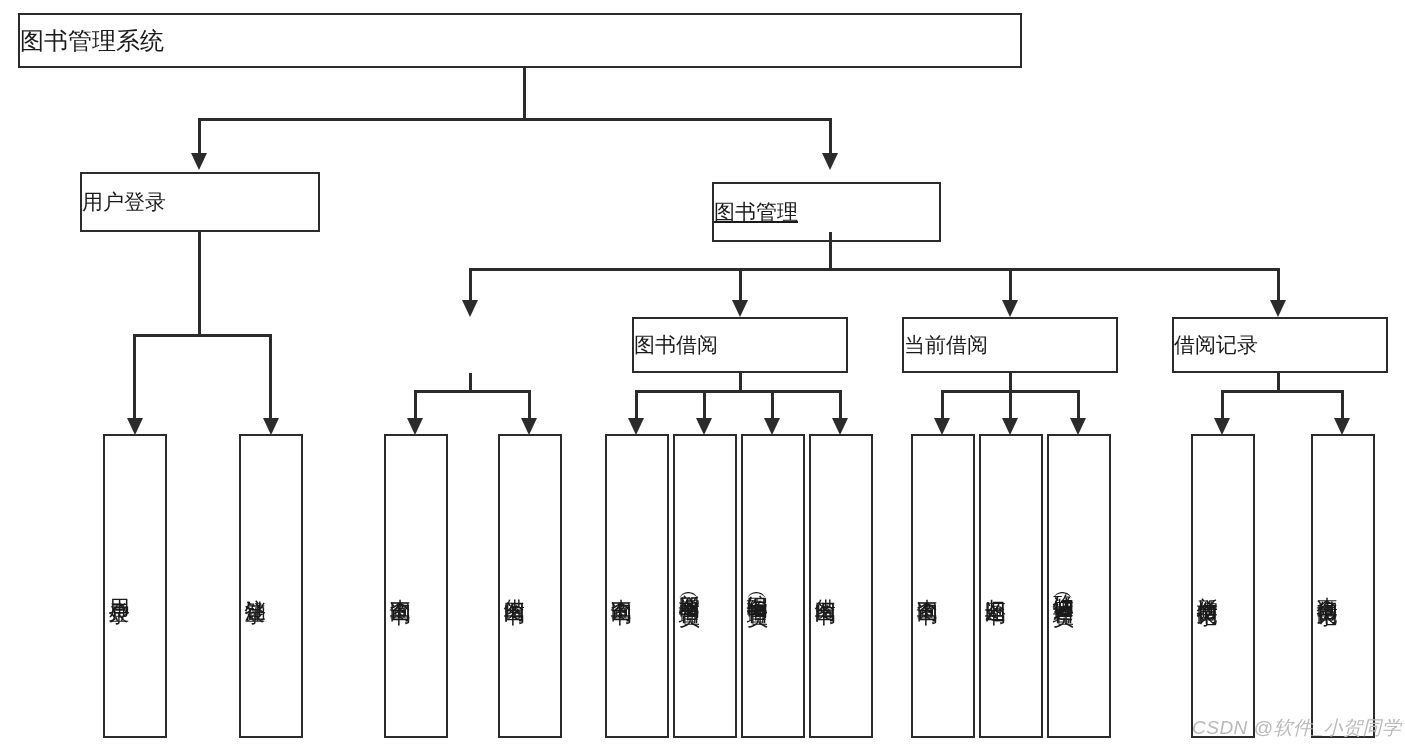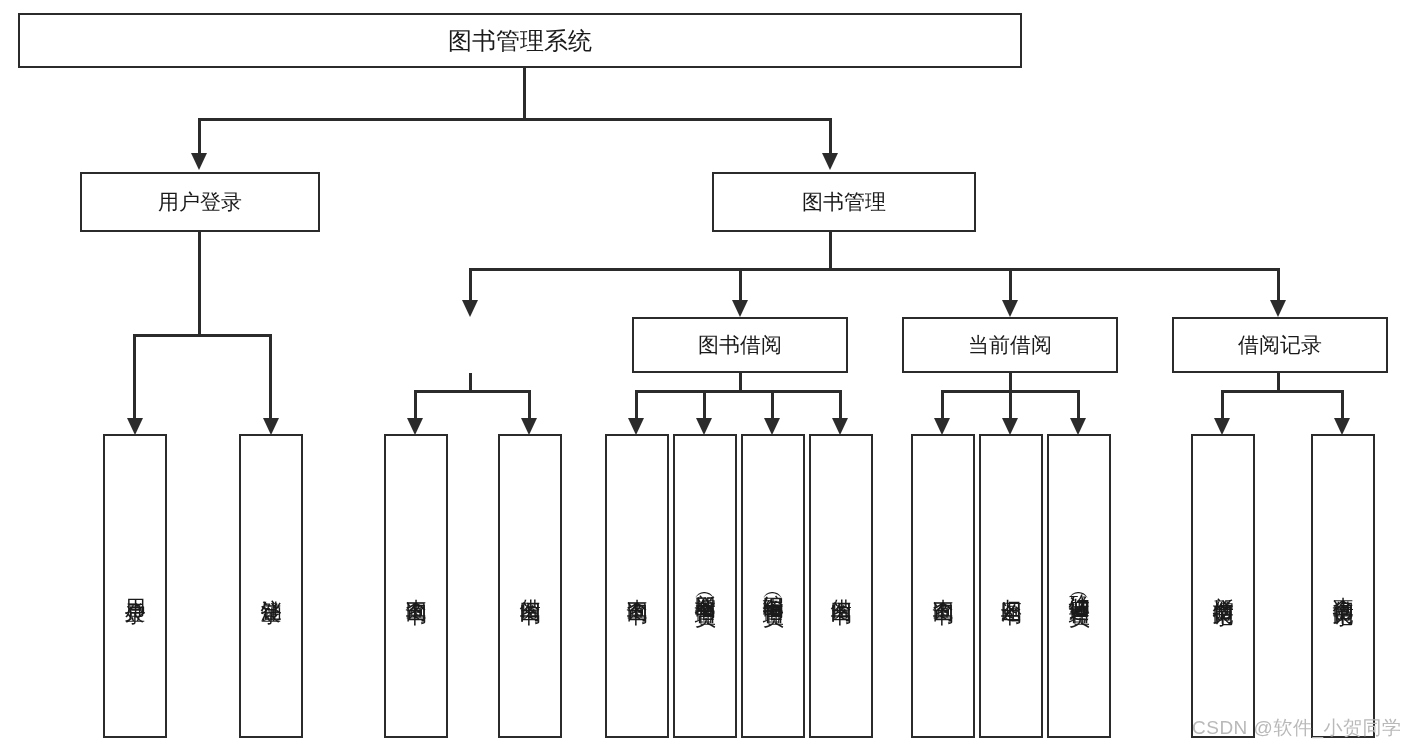--- a/index.html
+++ b/index.html
@@ -18,21 +18,21 @@
     overflow: hidden;
   }
   
   .node {
     position: absolute;
     box-sizing: border-box;
     border: 2px solid #2b2b2b;
     background: #ffffff;
     display: flex;
     align-items: center;
-    justify-content: center;
+    justify-content: flex-start;
     color: #1a1a1a;
     text-align: center;
   }
   .node.root {
     font-size: 24px;
   }
   .node.lvl2 {
     font-size: 21px;
   }
   .node.lvl3 {
@@ -66,20 +66,21 @@
     border-right: 8px solid transparent;
     border-top: 17px solid #2b2b2b;
   }
   
   #watermark {
     position: absolute;
     font-size: 19px;
     color: #b9b9b9;
     white-space: nowrap;
     letter-spacing: 0.5px;
+    font-style: italic;
   }
 </style>
 </head>
 <body>
 
 <div id="canvas">
 
   <div class="node root" style="left:18px; top:13px; width:1004px; height:55px;">
     <span>图书管理系统</span>
   </div>
@@ -89,21 +90,21 @@
   <div class="conn-h" style="left:198px; top:118px; width:634px; height:3px;"></div>
 
   <div class="conn-v" style="left:198px; top:118px; width:3px; height:35px;"></div>
   <div class="arrow" style="left:191px; top:153px;"></div>
   <div class="conn-v" style="left:829px; top:118px; width:3px; height:35px;"></div>
   <div class="arrow" style="left:822px; top:153px;"></div>
 
   <div class="node lvl2" style="left:80px; top:172px; width:240px; height:60px;">
     <span>用户登录</span>
   </div>
-  <div class="node lvl2" style="left:712px; top:172px; width:264px; height:60px;">
+  <div class="node lvl2" style="left:712px; top:182px; width:229px; height:60px;text-decoration:underline;">
     <span>图书管理</span>
   </div>
 
   <div class="conn-v" style="left:198px; top:232px; width:3px; height:103px;"></div>
   <div class="conn-h" style="left:133px; top:334px; width:138px; height:3px;"></div>
   <div class="conn-v" style="left:133px; top:334px; width:3px; height:84px;"></div>
   <div class="arrow" style="left:127px; top:418px;"></div>
   <div class="conn-v" style="left:269px; top:334px; width:3px; height:84px;"></div>
   <div class="arrow" style="left:263px; top:418px;"></div>
 

